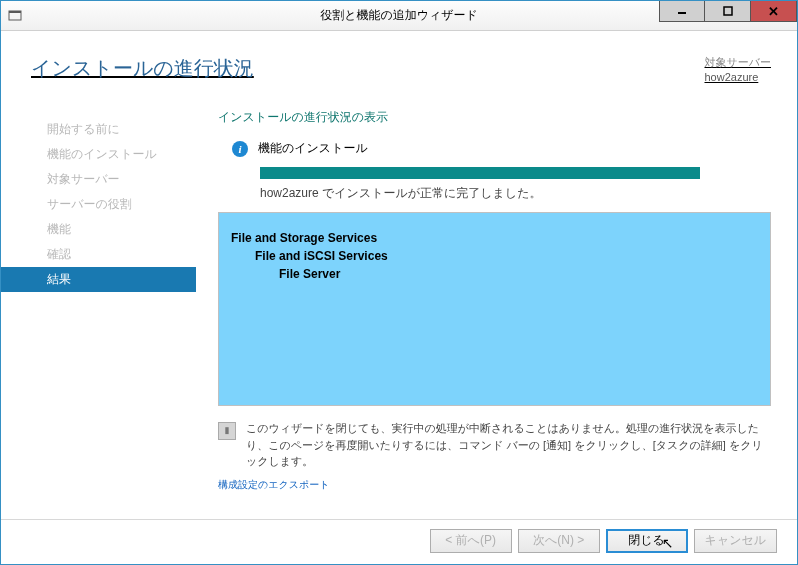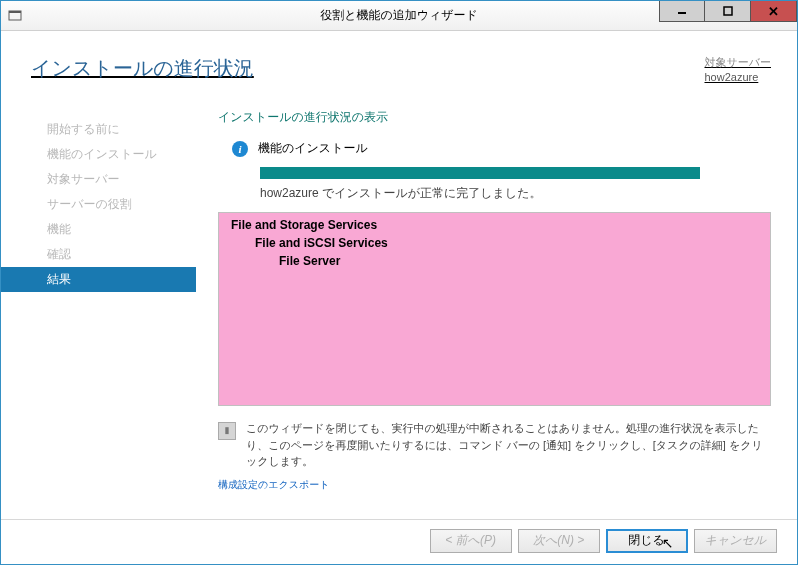--- a/index.html
+++ b/index.html
@@ -117,25 +117,25 @@
   }
   .progress-msg {
     margin-left: 42px;
     font-size: 12px;
     color: #444;
     margin-bottom: 10px;
   }
   .result-box {
     border: 1px solid #c0c0c0;
     height: 194px;
-    padding: 3px 12px;
+    padding: 16px 12px;
     font-size: 12px;
     line-height: 1.5;
     overflow: auto;
-    background: #f9a8d4;
+    background: #7dd3fc;
   }
   .result-box .lvl0 { font-weight: bold; }
   .result-box .lvl1 { font-weight: bold; padding-left: 24px; }
   .result-box .lvl2 { font-weight: bold; padding-left: 48px; }
   .note-row {
     display: flex;
     gap: 10px;
     margin-top: 14px;
     font-size: 11px;
     color: #444;
@@ -170,21 +170,21 @@
     min-width: 82px;
     height: 24px;
     border: 1px solid #adadad;
     background: linear-gradient(#f5f5f5,#e8e8e8);
     font-size: 12px;
     color: #555;
     padding: 0 10px;
     display: inline-flex; align-items: center; justify-content: center;
     position: relative;
   }
-  .btn.disabled { color: #b0b0b0; font-style: italic; }
+  .btn.disabled { color: #b0b0b0; }
   .btn.primary {
     border: 2px solid #2a8dd4;
     color: #000;
   }
   .cursor {
     position: absolute;
     right: 12px; top: 4px;
     font-size: 14px;
     color: #000;
   }

